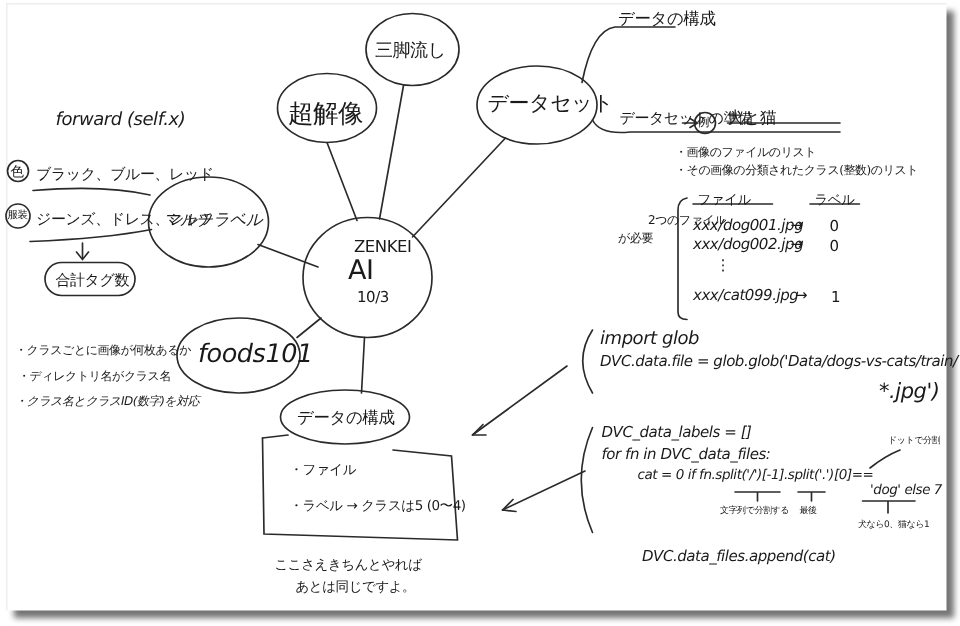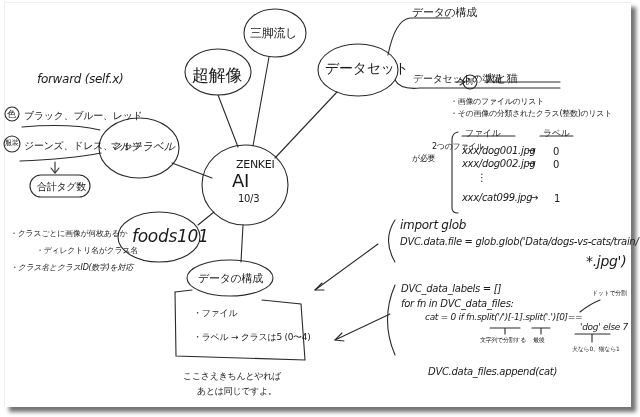--- a/index.html
+++ b/index.html
@@ -100,21 +100,21 @@
 
 <div class="t hand" style="left:37px;top:72px;font-size:12px;">forward (self.x)</div>
 
 <div class="t" style="left:7px;top:108px;font-size:9px;">色</div>
 <div class="t" style="left:24px;top:109px;font-size:10px;">ブラック、ブルー、レッド</div>
 <div class="t" style="left:5px;top:138px;font-size:7px;">服装</div>
 <div class="t" style="left:24px;top:139px;font-size:10px;">ジーンズ、ドレス、シャツ</div>
 <div class="t" style="left:37px;top:180px;font-size:10px;">合計タグ数</div>
 
 <div class="t" style="left:10px;top:228px;font-size:8px;">・クラスごとに画像が何枚あるか</div>
-<div class="t" style="left:12px;top:245px;font-size:8px;margin-left:24px;">・ディレクトリ名がクラス名</div>
+<div class="t" style="left:12px;top:245px;font-size:8px;">・ディレクトリ名がクラス名</div>
 <div class="t" style="left:10px;top:262px;font-size:8px;font-style:italic;">・クラス名とクラスID(数字)を対応</div>
 
 <div class="t" style="left:412px;top:5px;font-size:11px;">データの構成</div>
 <div class="t" style="left:413px;top:72px;font-size:10px;">データセットの準備</div>
 <div class="t" style="left:465px;top:76px;font-size:8px;">例</div>
 <div class="t" style="left:485px;top:71px;font-size:11px;">犬と猫</div>
 <div class="t" style="left:450px;top:96px;font-size:8px;">・画像のファイルのリスト</div>
 <div class="t" style="left:450px;top:108px;font-size:8px;">・その画像の分類されたクラス(整数)のリスト</div>
 
 <div class="t" style="left:400px;top:141px;font-size:8px;margin-left:32px;">2つのファイル</div>

